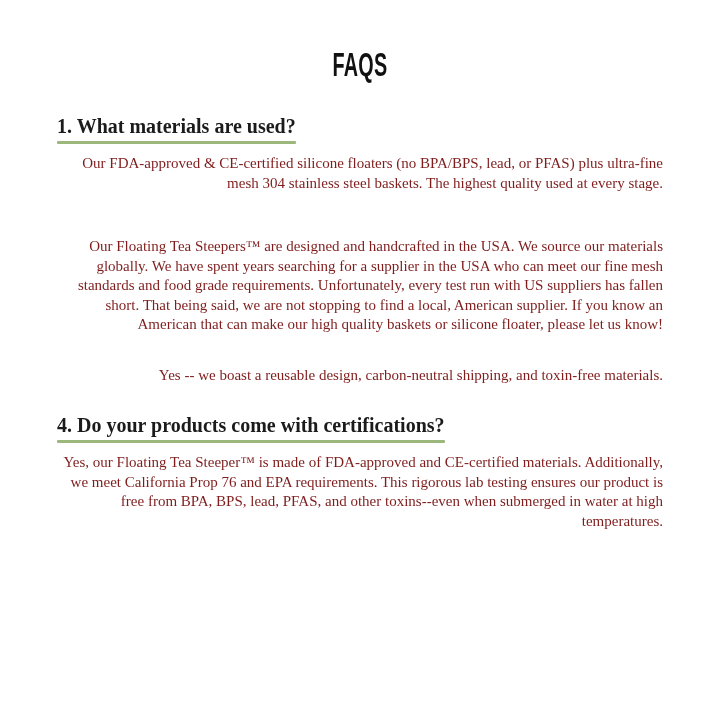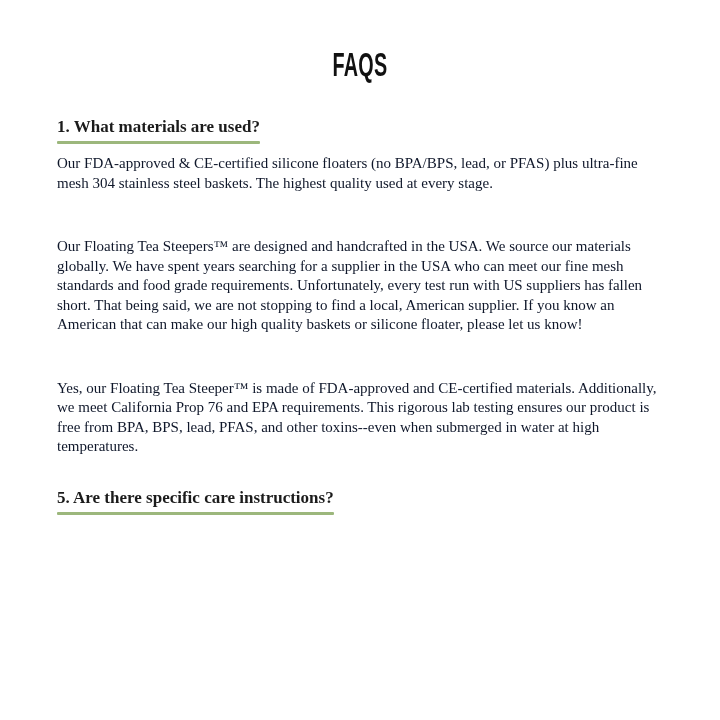--- a/index.html
+++ b/index.html
@@ -34,34 +34,35 @@
   }
   .faq-item {
     margin-bottom: 31px;
   }
   .q-head {
     width: fit-content;
   }
   .faq-question {
     font-family: "Liberation Serif", serif;
     font-weight: 700;
-    font-size: 17px;
+    font-size: 20px;
     line-height: 19px;
     color: #1b1b1b;
   }
   .faq-underline {
     height: 3px;
     margin-top: 5px;
     border-radius: 1px;
   }
   .faq-answer {
     margin-top: 10px;
     font-size: 15px;
     line-height: 19.5px;
-    color: #0f172a;
+    color: #7f1d1d;
+    text-align: right;
   }
 </style>
 </head>
 <body>
 
 <div class="page">
 
   <h1 class="page-title">FAQS</h1>
 
   <main class="faq-list">
@@ -75,30 +76,31 @@
     </section>
 
     <section class="faq-item">
       <div class="q-head">
         <div class="faq-underline" style="background: rgb(156, 183, 124);"></div>
       </div>
       <p class="faq-answer">Our Floating Tea Steepers™ are designed and handcrafted in the USA. We source our materials globally. We have spent years searching for a supplier in the USA who can meet our fine mesh standards and food grade requirements. Unfortunately, every test run with US suppliers has fallen short. That being said, we are not stopping to find a local, American supplier. If you know an American that can make our high quality baskets or silicone floater, please let us know!</p>
     </section>
 
     <section class="faq-item">
+      <p class="faq-answer">Yes -- we boast a reusable design, carbon-neutral shipping, and toxin-free materials.</p>
     </section>
 
     <section class="faq-item">
       <div class="q-head">
+        <h2 class="faq-question">4. Do your products come with certifications?</h2>
         <div class="faq-underline" style="background: rgb(156, 183, 124);"></div>
       </div>
       <p class="faq-answer">Yes, our Floating Tea Steeper™ is made of FDA-approved and CE-certified materials. Additionally, we meet California Prop 76 and EPA requirements. This rigorous lab testing ensures our product is free from BPA, BPS, lead, PFAS, and other toxins--even when submerged in water at high temperatures.</p>
     </section>
 
     <section class="faq-item">
       <div class="q-head">
-        <h2 class="faq-question">5. Are there specific care instructions?</h2>
         <div class="faq-underline" style="background: rgb(156, 183, 124);"></div>
       </div>
     </section>
 
   </main>
 </div>
 
 </body></html>

